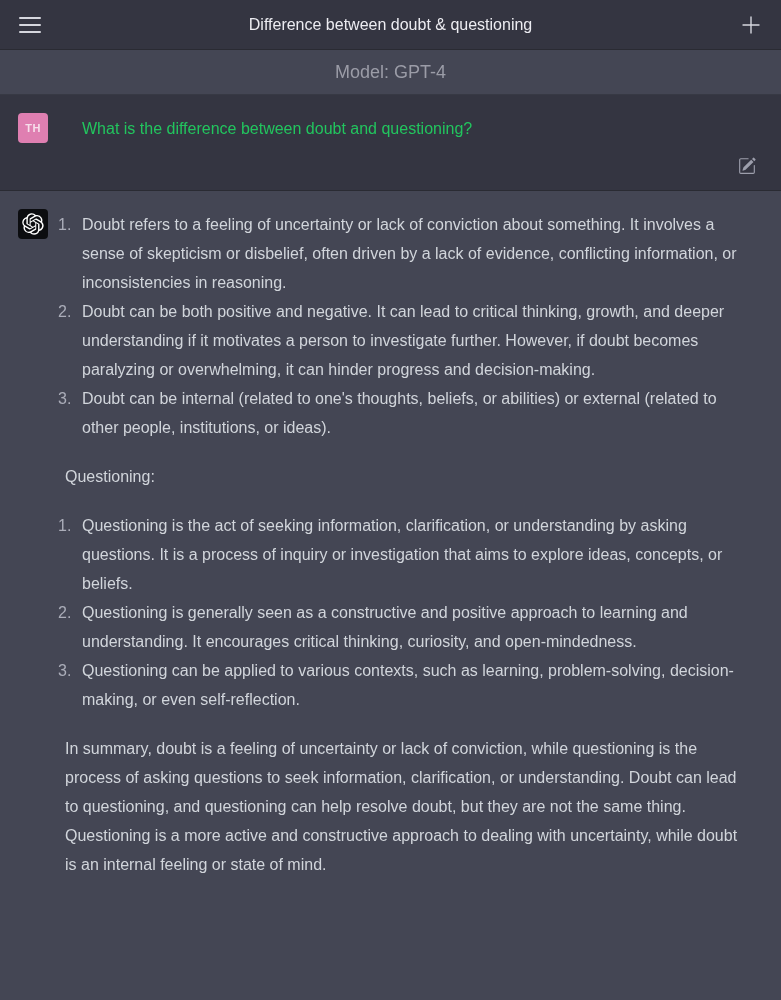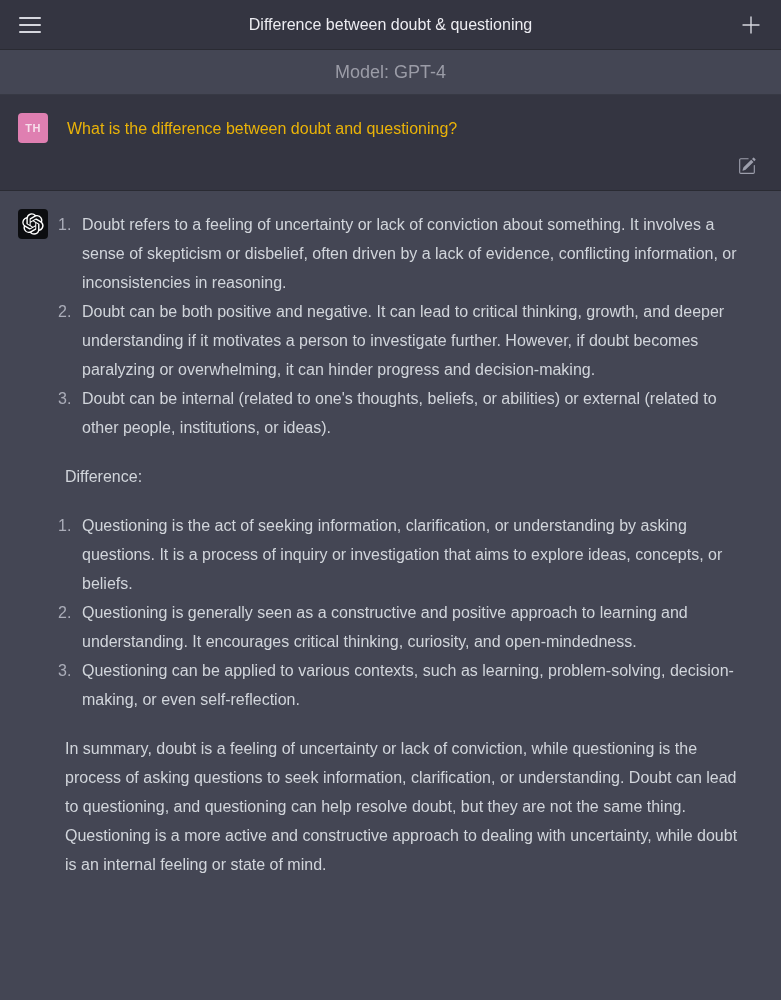--- a/index.html
+++ b/index.html
@@ -74,23 +74,23 @@
   .user-avatar {
     background: #df7fb1;
     color: rgba(255,255,255,0.75);
     font-size: 11px;
     font-weight: 700;
     letter-spacing: 0.3px;
   }
   .assistant-avatar { background: #0c0d10; }
   .assistant-avatar svg { width: 22px; height: 22px; }
   .user-text {
-    margin-left: 19px;
+    margin-left: 34px;
     padding-top: 4px;
-    color: #eab308;
+    color: #22c55e;
     font-size: 16px;
     line-height: 24px;
   }
   .edit-row { display: flex; justify-content: flex-end; margin-top: 13px; padding-right: 8px; }
   .edit-btn { color: #9d9fac; width: 20px; height: 20px; }
   .edit-btn svg { width: 18px; height: 18px; }
 
   .assistant-section {
     background: #444654;
     padding: 18px 34px 24px 18px;
@@ -171,21 +171,21 @@
         </div>
         <div class="list-item">
           <span class="list-marker">2.</span>
           <span class="list-text">Doubt can be both positive and negative. It can lead to critical thinking, growth, and deeper understanding if it motivates a person to investigate further. However, if doubt becomes paralyzing or overwhelming, it can hinder progress and decision-making.</span>
         </div>
         <div class="list-item">
           <span class="list-marker">3.</span>
           <span class="list-text">Doubt can be internal (related to one's thoughts, beliefs, or abilities) or external (related to other people, institutions, or ideas).</span>
         </div>
       </div>
-      <div class="para">Difference:</div>
+      <div class="para">Questioning:</div>
       <div class="olist">
         <div class="list-item">
           <span class="list-marker">1.</span>
           <span class="list-text">Questioning is the act of seeking information, clarification, or understanding by asking questions. It is a process of inquiry or investigation that aims to explore ideas, concepts, or beliefs.</span>
         </div>
         <div class="list-item">
           <span class="list-marker">2.</span>
           <span class="list-text">Questioning is generally seen as a constructive and positive approach to learning and understanding. It encourages critical thinking, curiosity, and open-mindedness.</span>
         </div>
         <div class="list-item">

